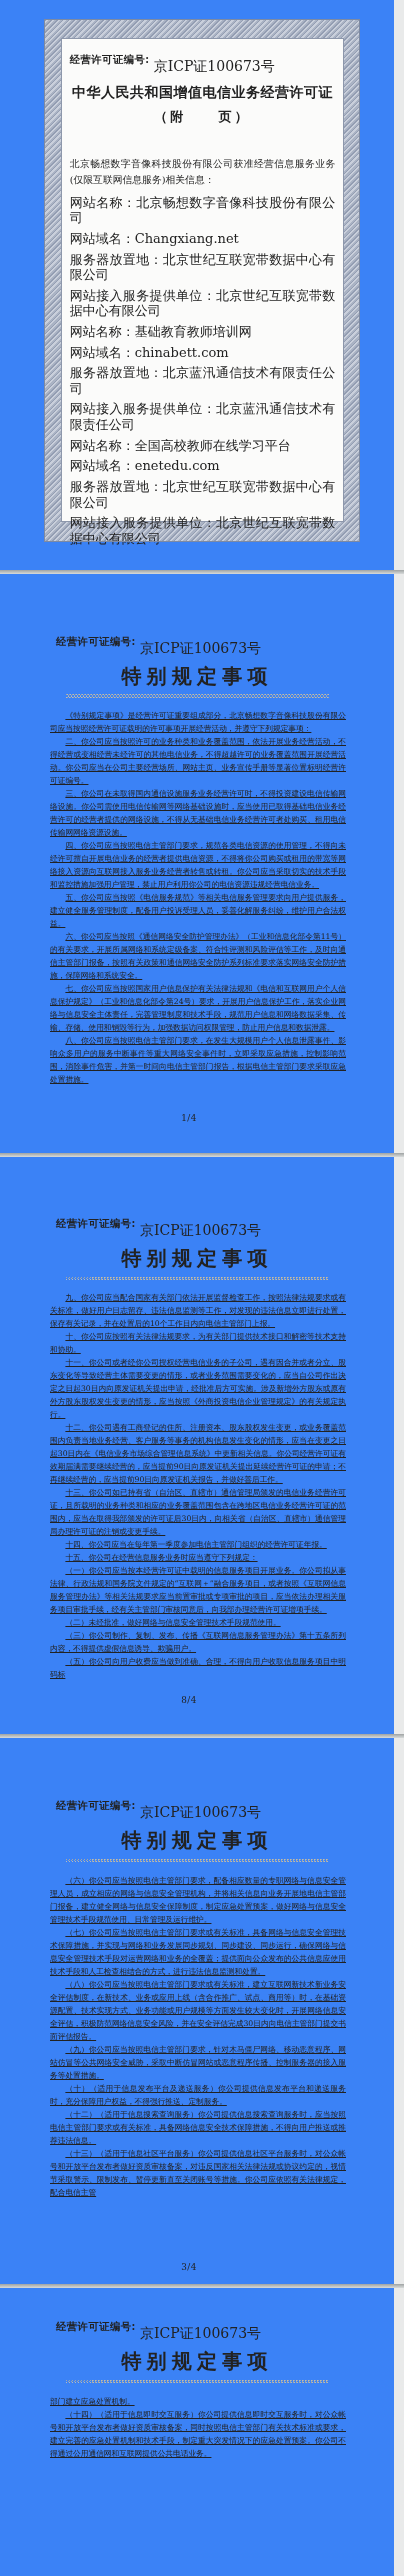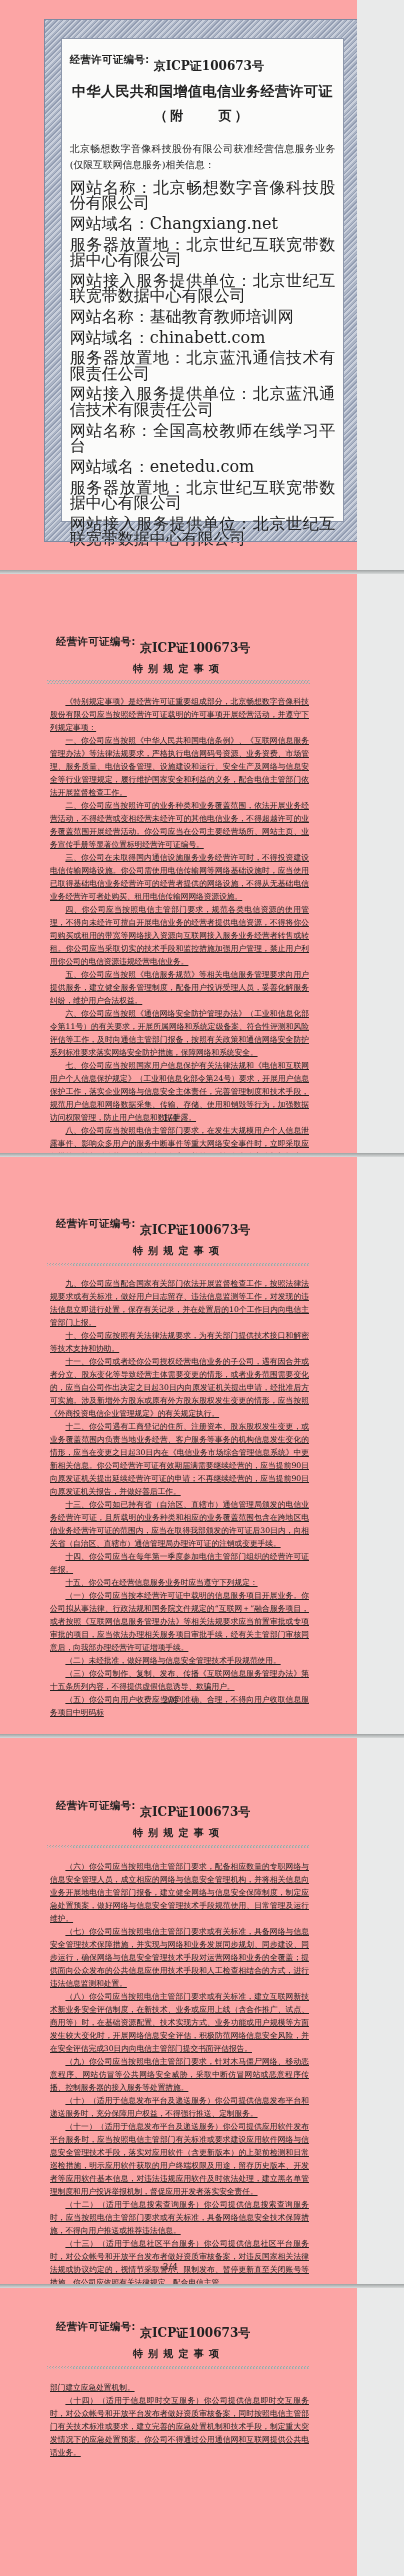--- a/index.html
+++ b/index.html
@@ -3,22 +3,22 @@
 <meta charset="utf-8">
 <style>
   html,body{margin:0;padding:0;}
   body{
     width:405px;
     background:#e9eaea;
     font-family:"DejaVu Serif","Liberation Serif",serif;
     color:#222;
   }
   .page{
-    width:357px;
-    background:#fca5a5;
+    width:394px;
+    background:#3b82f6;
     position:relative;
     overflow:hidden;
     box-sizing:border-box;
   }
   .divider{
     height:4.1px;
     background:linear-gradient(#9fa3a3,#d7dada);
   }
 
   
@@ -28,30 +28,30 @@
     box-sizing:border-box;padding:18.5px 15.5px;
     background:repeating-linear-gradient(135deg,#939db2 0 1px,#c9cfdb 1px 2.6px,#aab3c4 2.6px 4.1px);
     outline:0.5px solid #7e8aa2;
   }
   .frame-inner{
     width:100%;height:100%;background:#fbfbfa;box-sizing:border-box;
     padding:14.4px 7.2px 0 8.2px;border:0.5px solid #8d97ab;
   }
   .cert-head{display:flex;align-items:flex-start;}
   .lic-label{font-size:10.3px;font-weight:bold;letter-spacing:0.5px;white-space:nowrap;}
-  .lic-no{font-size:12px;margin:4.6px 0 0 4.1px;white-space:nowrap;font-weight:bold;}
+  .lic-no{font-size:14px;margin:4.6px 0 0 4.1px;white-space:nowrap;}
   .cert-title{text-align:center;font-size:14px;font-weight:bold;letter-spacing:0.5px;margin-top:8.2px;}
   .cert-sub{text-align:center;font-size:13px;font-weight:bold;letter-spacing:3.1px;margin-top:6.2px;}
-  .cert-intro{font-size:9.8px;line-height:16px;margin-top:16px;text-align:justify;}
+  .cert-intro{font-size:9.8px;line-height:16px;margin-top:30px;text-align:justify;}
   .entries{margin-top:6.2px;}
-  .entry{font-size:16px;line-height:15.5px;margin-top:5.2px;text-align:justify;}
+  .entry{font-size:13px;line-height:15.5px;margin-top:5.2px;text-align:justify;}
 
   
   .phead{display:flex;align-items:flex-start;margin-left:56px;}
-  .ptitle{text-align:center;font-size:10px;font-weight:bold;letter-spacing:5.2px;margin-top:5.2px;}
+  .ptitle{text-align:center;font-size:20px;font-weight:bold;letter-spacing:5.2px;margin-top:5.2px;}
   .zigzag{
     width:263px;height:3.6px;margin:4.6px auto 0;
     background:
       repeating-linear-gradient(120deg,#a3a7a6 0 0.8px,transparent 0.8px 2.6px),
       repeating-linear-gradient(60deg,#b8bcbb 0 0.8px,transparent 0.8px 2.6px);
   }
   .pbody{margin:11.3px 48px 0 50px;font-size:7.7px;line-height:13px;text-align:justify;}
   .para{margin:0;text-indent:2em;text-decoration:underline;}
   .para.cont{text-indent:0;}
   .pfoot{position:absolute;left:0;right:16px;text-align:center;font-size:8.8px;letter-spacing:0.5px;}
@@ -109,21 +109,20 @@
 <section class="page" id="page2">
   <div class="phead">
     <span class="lic-label">经营许可证编号:</span>
     <span class="lic-no">京ICP证100673号</span>
   </div>
   <div class="ptitle">特别规定事项</div>
   <div class="zigzag"></div>
   <div class="pbody">
 
   <p class="para">《特别规定事项》是经营许可证重要组成部分，北京畅想数字音像科技股份有限公司应当按照经营许可证载明的许可事项开展经营活动，并遵守下列规定事项：</p>
-      <p class="para">一、你公司应当按照《中华人民共和国电信条例》、《互联网信息服务管理办法》等法律法规要求，严格执行电信网码号资源、业务资费、市场管理、服务质量、电信设备管理、设施建设和运行、安全生产及网络与信息安全等行业管理规定，履行维护国家安全和利益的义务，配合电信主管部门依法开展监督检查工作。</p>
       <p class="para">二、你公司应当按照许可的业务种类和业务覆盖范围，依法开展业务经营活动，不得经营或变相经营未经许可的其他电信业务，不得超越许可的业务覆盖范围开展经营活动。你公司应当在公司主要经营场所、网站主页、业务宣传手册等显著位置标明经营许可证编号。</p>
       <p class="para">三、你公司在未取得国内通信设施服务业务经营许可时，不得投资建设电信传输网络设施。你公司需使用电信传输网等网络基础设施时，应当使用已取得基础电信业务经营许可的经营者提供的网络设施，不得从无基础电信业务经营许可者处购买、租用电信传输网网络资源设施。</p>
       <p class="para">四、你公司应当按照电信主管部门要求，规范各类电信资源的使用管理，不得向未经许可擅自开展电信业务的经营者提供电信资源，不得将你公司购买或租用的带宽等网络接入资源向互联网接入服务业务经营者转售或转租。你公司应当采取切实的技术手段和监控措施加强用户管理，禁止用户利用你公司的电信资源违规经营电信业务。</p>
       <p class="para">五、你公司应当按照《电信服务规范》等相关电信服务管理要求向用户提供服务，建立健全服务管理制度，配备用户投诉受理人员，妥善化解服务纠纷，维护用户合法权益。</p>
       <p class="para">六、你公司应当按照《通信网络安全防护管理办法》（工业和信息化部令第11号）的有关要求，开展所属网络和系统定级备案、符合性评测和风险评估等工作，及时向通信主管部门报备，按照有关政策和通信网络安全防护系列标准要求落实网络安全防护措施，保障网络和系统安全。</p>
       <p class="para">七、你公司应当按照国家用户信息保护有关法律法规和《电信和互联网用户个人信息保护规定》（工业和信息化部令第24号）要求，开展用户信息保护工作，落实企业网络与信息安全主体责任，完善管理制度和技术手段，规范用户信息和网络数据采集、传输、存储、使用和销毁等行为，加强数据访问权限管理，防止用户信息和数据泄露。</p>
       <p class="para">八、你公司应当按照电信主管部门要求，在发生大规模用户个人信息泄露事件、影响众多用户的服务中断事件等重大网络安全事件时，立即采取应急措施，控制影响范围，消除事件危害，并第一时间向电信主管部门报告，根据电信主管部门要求采取应急处置措施。</p>
     </div>
   <div class="pfoot">1/4</div>
 </section>
@@ -144,40 +143,39 @@
       <p class="para">十一、你公司或者经你公司授权经营电信业务的子公司，遇有因合并或者分立、股东变化等导致经营主体需要变更的情形，或者业务范围需要变化的，应当自公司作出决定之日起30日内向原发证机关提出申请，经批准后方可实施。涉及新增外方股东或原有外方股东股权发生变更的情形，应当按照《外商投资电信企业管理规定》的有关规定执行。</p>
       <p class="para">十二、你公司遇有工商登记的住所、注册资本、股东股权发生变更，或业务覆盖范围内负责当地业务经营、客户服务等事务的机构信息发生变化的情形，应当在变更之日起30日内在《电信业务市场综合管理信息系统》中更新相关信息。你公司经营许可证有效期届满需要继续经营的，应当提前90日向原发证机关提出延续经营许可证的申请；不再继续经营的，应当提前90日向原发证机关报告，并做好善后工作。</p>
       <p class="para">十三、你公司如已持有省（自治区、直辖市）通信管理局颁发的电信业务经营许可证，且所载明的业务种类和相应的业务覆盖范围包含在跨地区电信业务经营许可证的范围内，应当在取得我部颁发的许可证后30日内，向相关省（自治区、直辖市）通信管理局办理许可证的注销或变更手续。</p>
       <p class="para">十四、你公司应当在每年第一季度参加电信主管部门组织的经营许可证年报。</p>
       <p class="para">十五、你公司在经营信息服务业务时应当遵守下列规定：</p>
       <p class="para">（一）你公司应当按本经营许可证中载明的信息服务项目开展业务。你公司拟从事法律、行政法规和国务院文件规定的“互联网＋”融合服务项目，或者按照《互联网信息服务管理办法》等相关法规要求应当前置审批或专项审批的项目，应当依法办理相关服务项目审批手续，经有关主管部门审核同意后，向我部办理经营许可证增项手续。</p>
       <p class="para">（二）未经批准，做好网络与信息安全管理技术手段规范使用。</p>
       <p class="para">（三）你公司制作、复制、发布、传播《互联网信息服务管理办法》第十五条所列内容，不得提供虚假信息诱导、欺骗用户。</p>
       <p class="para">（五）你公司向用户收费应当做到准确、合理，不得向用户收取信息服务项目中明码标</p>
     </div>
-  <div class="pfoot">2/4</div>
+  <div class="pfoot">8/4</div>
 </section>
 
 <div class="divider"></div>
 
 <section class="page" id="page4">
   <div class="phead">
     <span class="lic-label">经营许可证编号:</span>
     <span class="lic-no">京ICP证100673号</span>
   </div>
   <div class="ptitle">特别规定事项</div>
   <div class="zigzag"></div>
   <div class="pbody">
 
       <p class="para">（六）你公司应当按照电信主管部门要求，配备相应数量的专职网络与信息安全管理人员，成立相应的网络与信息安全管理机构，并将相关信息向业务开展地电信主管部门报备，建立健全网络与信息安全保障制度，制定应急处置预案，做好网络与信息安全管理技术手段规范使用、日常管理及运行维护。</p>
       <p class="para">（七）你公司应当按照电信主管部门要求或有关标准，具备网络与信息安全管理技术保障措施，并实现与网络和业务发展同步规划、同步建设、同步运行，确保网络与信息安全管理技术手段对运营网络和业务的全覆盖；提供面向公众发布的公共信息应使用技术手段和人工检查相结合的方式，进行违法信息监测和处置。</p>
       <p class="para">（八）你公司应当按照电信主管部门要求或有关标准，建立互联网新技术新业务安全评估制度，在新技术、业务或应用上线（含合作推广、试点、商用等）时，在基础资源配置、技术实现方式、业务功能或用户规模等方面发生较大变化时，开展网络信息安全评估，积极防范网络信息安全风险，并在安全评估完成30日内向电信主管部门提交书面评估报告。</p>
       <p class="para">（九）你公司应当按照电信主管部门要求，针对木马僵尸网络、移动恶意程序、网站仿冒等公共网络安全威胁，采取中断仿冒网站或恶意程序传播、控制服务器的接入服务等处置措施。</p>
       <p class="para">（十）（适用于信息发布平台及递送服务）你公司提供信息发布平台和递送服务时，充分保障用户权益，不得强行推送、定制服务。</p>
-      <p class="para">（十一）（适用于信息发布平台及递送服务）你公司提供应用软件发布平台服务时，应当按照电信主管部门有关标准或要求建设应用软件网络与信息安全管理技术手段，落实对应用软件（含更新版本）的上架前检测和日常巡检措施，明示应用软件获取的用户终端权限及用途，留存历史版本、开发者等应用软件基本信息，对违法违规应用软件及时依法处理，建立黑名单管理制度和用户投诉举报机制，督促应用开发者落实安全责任。</p>
       <p class="para">（十二）（适用于信息搜索查询服务）你公司提供信息搜索查询服务时，应当按照电信主管部门要求或有关标准，具备网络信息安全技术保障措施，不得向用户推送或推荐违法信息。</p>
       <p class="para">（十三）（适用于信息社区平台服务）你公司提供信息社区平台服务时，对公众帐号和开放平台发布者做好资质审核备案，对违反国家相关法律法规或协议约定的，视情节采取警示、限制发布、暂停更新直至关闭账号等措施。你公司应依照有关法律规定，配合电信主管</p>
     </div>
   <div class="pfoot">3/4</div>
 </section>
 
 <div class="divider"></div>
 
 <section class="page" id="page5">
   <div class="phead">

